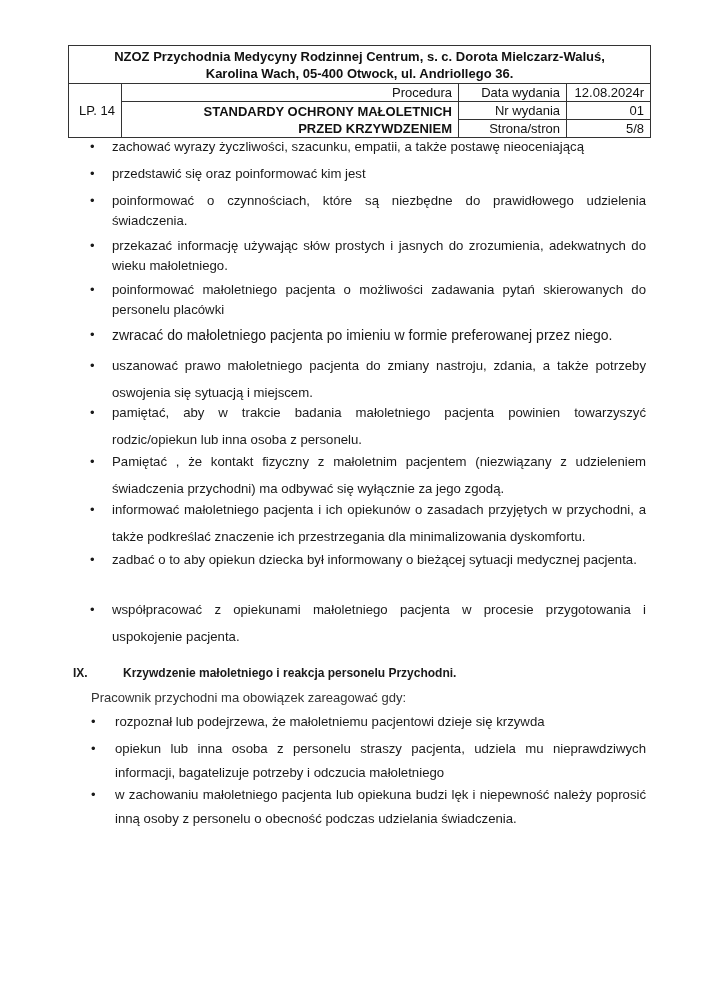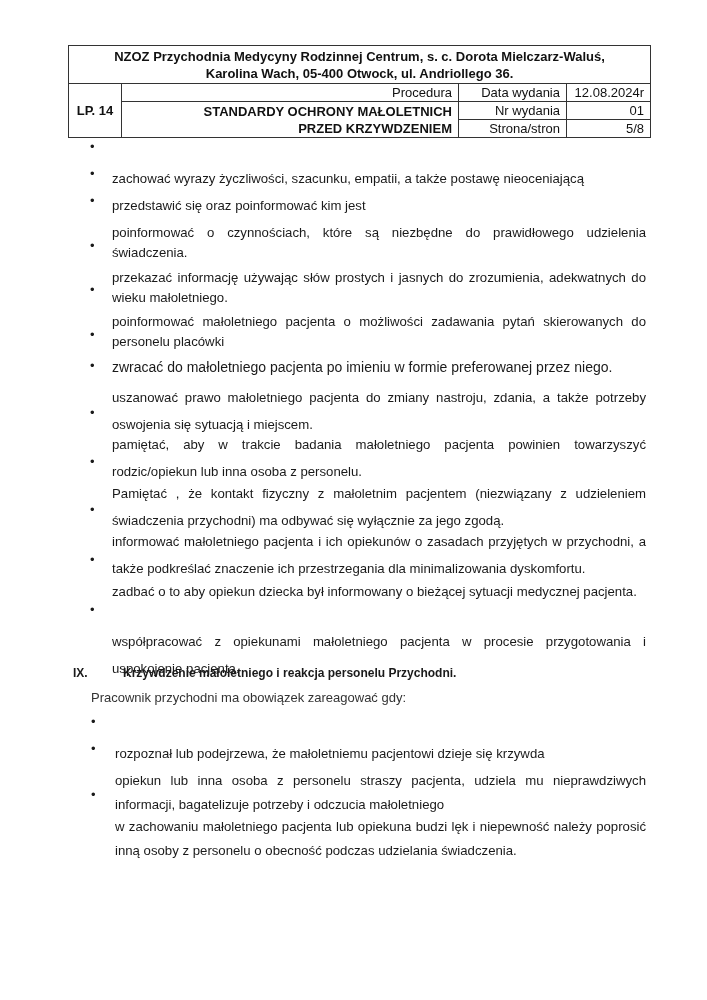--- a/index.html
+++ b/index.html
@@ -2,28 +2,28 @@
 <html><head>
 <meta charset="utf-8">
 <style>
   html, body { margin:0; padding:0; background:#ffffff; }
   body { width:707px; height:1000px; position:relative; overflow:hidden;
          font-family:"Liberation Sans", sans-serif; color:#1a1a1a; }
   .hdr { position:absolute; left:68px; top:45px; width:583px; border-collapse:collapse;
          font-size:13px; color:#111; }
   .hdr td { border:1px solid #333; padding:0 6px; line-height:17px;text-align:right; }
   .hdr .org { text-align:center; font-weight:bold; padding:2px 6px 1px; }
-  .hdr .lp { width:40px; text-align:center; font-weight:bold; }
+  .hdr .lp { width:40px; text-align:right; font-weight:normal; }
   .hdr .mid { text-align:right; width:324px; }
   .hdr .mid.b { font-weight:bold; }
   .hdr .lbl { width:95px; }
   .list { position:absolute; left:0; width:707px; }
   .item { position:absolute; left:0; width:707px; font-size:13.2px; line-height:22px; }
   .item .bullet { position:absolute; left:90px; top:0; font-size:13px; }
-  .item .txt { position:absolute; left:112px; width:534px; text-align:justify;margin-top:32px; }
+  .item .txt { position:absolute; left:112px; width:534px; text-align:justify; }
   .item.small .txt { font-size:14px; }
   .sec-title { position:absolute; left:73px; top:666px; font-size:12px; font-weight:bold; }
   .sec-title .num { display:inline-block; width:50px; }
   .sec-intro { position:absolute; left:91px; top:690px; font-size:13px; color:#333; }
   .item2 .bullet { left:91px; }
   .item2 .txt { left:115px; width:531px; }
 </style>
 </head>
 <body>
 

